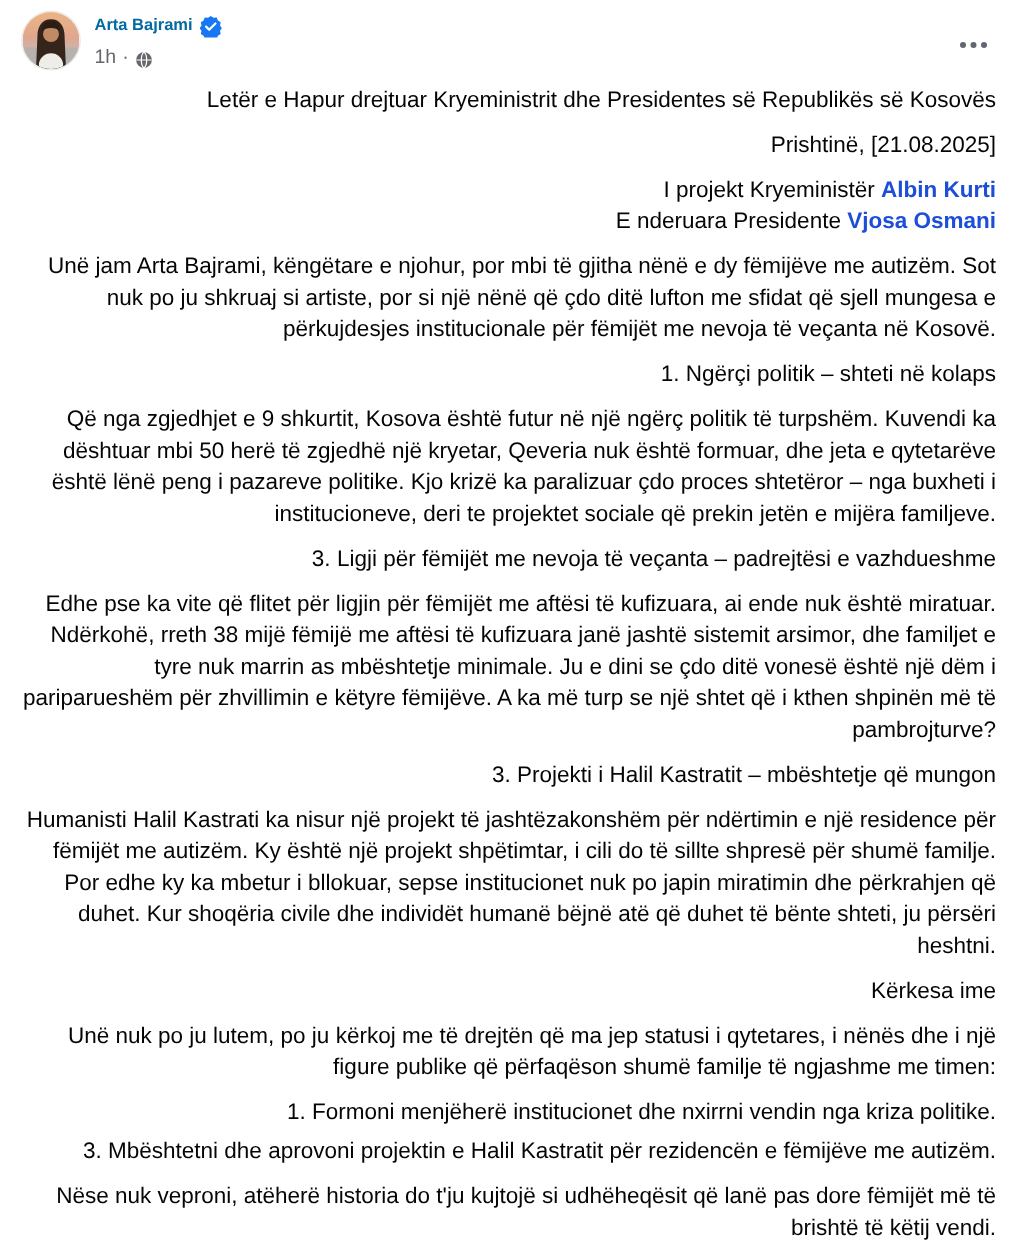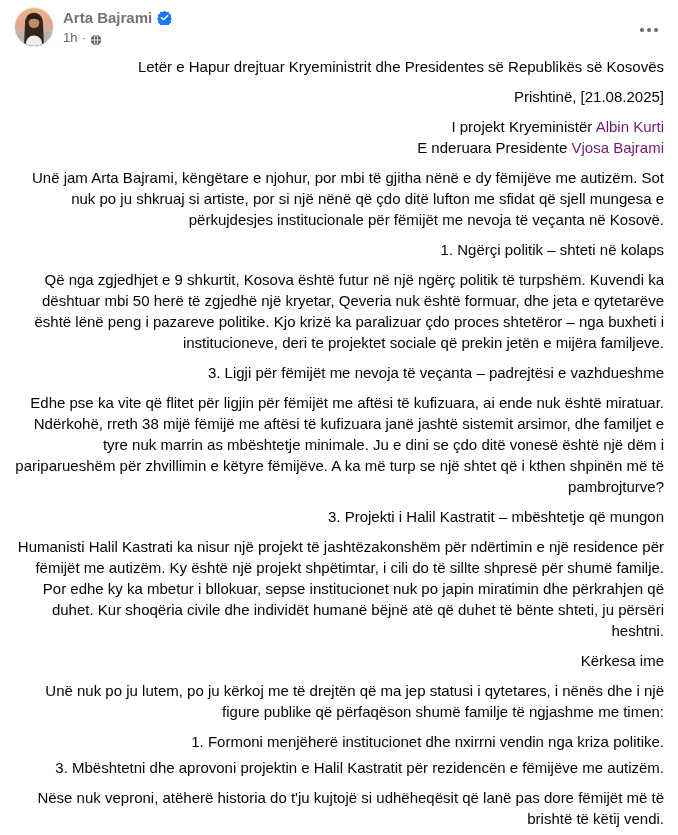--- a/index.html
+++ b/index.html
@@ -28,23 +28,23 @@
     overflow: hidden;
     flex: 0 0 40px;
     cursor: pointer;
     border: 1px solid rgba(0,0,0,.08);
     box-sizing: border-box;
   }
   .avatar svg { display: block; width: 100%; height: 100%; }
   .header-info { margin-left: 9px; flex: 1 1 auto; min-width: 0; }
   .author-row { display: flex; align-items: center; gap: 5px; padding-top: 1px; }
   .author-name {
-    font-size: 15px;
+    font-size: 11px;
     font-weight: bold;
-    color: #737373;
+    color: #0369a1;
     text-decoration: none;
     line-height: 19px;
     cursor: pointer;
   }
   .badge { display: inline-flex; align-items: center; }
   .meta-row {
     display: flex; align-items: flex-end; gap: 4px;
     font-size: 13px; color: #65676b; margin-top: 3px; line-height: 16px;
   }
   .timestamp { color: #65676b; text-decoration: none; cursor: pointer; }
@@ -63,22 +63,22 @@
     font-size: 15px;
     line-height: 21px;
     color: #050505;
   }
   .block { margin: 0 0 9px 0; text-align: right; }
   .block:last-child { margin-bottom: 0; }
   .block.list { padding-left: 7px; }
   .block.list .line { margin-bottom: 5px; }
   .block.list .line:last-child { margin-bottom: 0; }
   .entity-link {
-    color: #701a75;
-    font-weight: 400;
+    color: #1d4ed8;
+    font-weight: 700;
     text-decoration: none;
     cursor: pointer;
   }
 </style>
 </head>
 <body>
 
 <div class="post">
 
   <div class="post-header">
@@ -133,21 +133,21 @@
 
   <div class="post-body">
       <div class="block p">
         <div class="line"><span>Letër e Hapur drejtuar Kryeministrit dhe Presidentes së Republikës së Kosovës</span></div>
       </div>
       <div class="block p">
         <div class="line"><span>Prishtinë, [21.08.2025]</span></div>
       </div>
       <div class="block p">
         <div class="line"><span>I projekt Kryeministër </span><a href="#" class="entity-link">Albin Kurti</a></div>
-        <div class="line"><span>E nderuara Presidente </span><a href="#" class="entity-link">Vjosa Bajrami</a></div>
+        <div class="line"><span>E nderuara Presidente </span><a href="#" class="entity-link">Vjosa Osmani</a></div>
       </div>
       <div class="block p">
         <div class="line"><span>Unë jam Arta Bajrami, këngëtare e njohur, por mbi të gjitha nënë e dy fëmijëve me autizëm. Sot nuk po ju shkruaj si artiste, por si një nënë që çdo ditë lufton me sfidat që sjell mungesa e përkujdesjes institucionale për fëmijët me nevoja të veçanta në Kosovë.</span></div>
       </div>
       <div class="block p">
         <div class="line"><span>1. Ngërçi politik – shteti në kolaps</span></div>
       </div>
       <div class="block p">
         <div class="line"><span>Që nga zgjedhjet e 9 shkurtit, Kosova është futur në një ngërç politik të turpshëm. Kuvendi ka dështuar mbi 50 herë të zgjedhë një kryetar, Qeveria nuk është formuar, dhe jeta e qytetarëve është lënë peng i pazareve politike. Kjo krizë ka paralizuar çdo proces shtetëror – nga buxheti i institucioneve, deri te projektet sociale që prekin jetën e mijëra familjeve.</span></div>
       </div>

